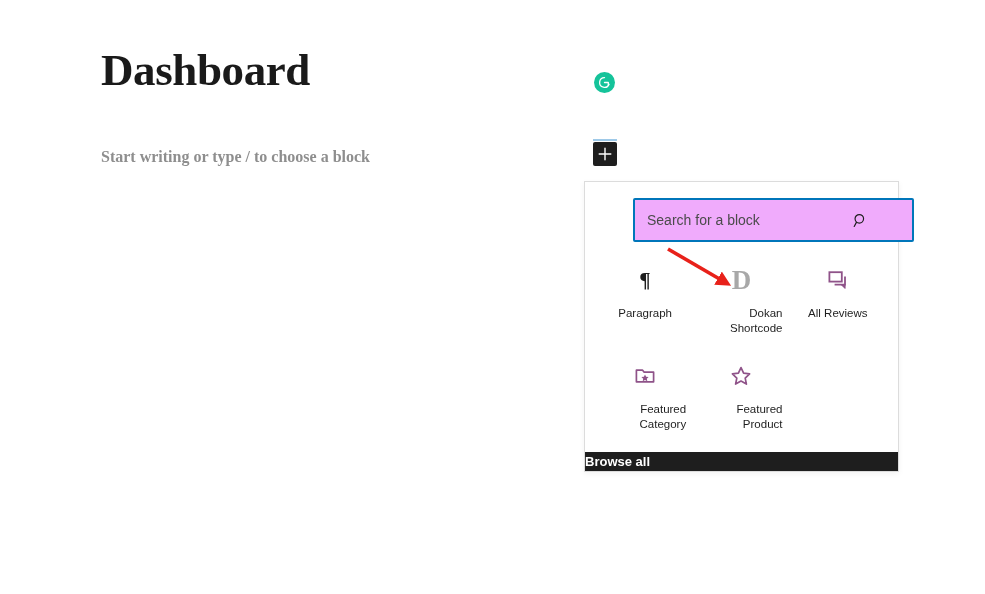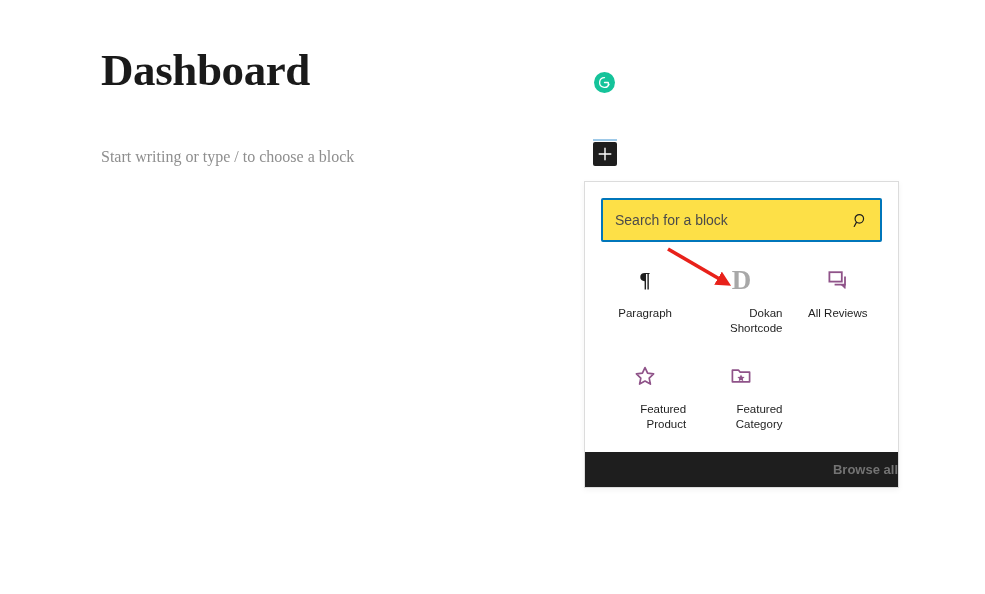--- a/index.html
+++ b/index.html
@@ -41,20 +41,21 @@
 
   .paragraph-placeholder {
     position: absolute;
     left: 101px;
     top: 145px;
     font-family: "Liberation Serif", serif;
     font-size: 16px;
     color: #8e8e8e;
     line-height: 1.5;
     white-space: nowrap;
+    font-weight: bold;
   }
 
   
   .grammarly-badge {
     position: absolute;
     left: 594px;
     top: 72px;
     width: 21px;
     height: 21px;
     border-radius: 50%;
@@ -107,26 +108,27 @@
   .inserter-search-wrap {
     padding: 16px;
     position: relative;
   }
   .inserter-search {
     width: 100%;
     box-sizing: border-box;
     height: 44px;
     border: 2px solid #0076ba;
     border-radius: 2px;
-    background: #fde047;
+    background: #f0abfc;
     padding: 0 40px 0 12px;
     font-family: "Liberation Sans", sans-serif;
     font-size: 14px;
     color: #1e1e1e;
     outline: none;
+    margin-left: 32px;
   }
   .inserter-search::placeholder {
     color: #4b4b4b;
     opacity: 1;
   }
   .search-icon {
     position: absolute;
     right: 28px;
     top: 50%;
     transform: translateY(-50%);
@@ -180,27 +182,27 @@
     color: #a8a8a8;
     line-height: 1;
   }
 
   
   .browse-all {
     display: block;
     width: 100%;
     box-sizing: border-box;
     background: #1e1e1e;
-    color: #737373;
+    color: #ffffff;
     border: none;
-    padding: 10px 0;
+    padding: 2px 0;
     font-family: "Liberation Sans", sans-serif;
     font-size: 13px;
     font-weight: bold;
-    text-align: right;
+    text-align: left;
     cursor: pointer;
   }
 
   
   .annotation-arrow {
     position: absolute;
     left: 655px;
     top: 238px;
     width: 90px;
     height: 60px;
@@ -268,34 +270,34 @@
             <path d="M7.6 15.6h10.4V7.4" fill="none" stroke="#8f5389" stroke-width="1.8"></path>
             <path d="M18 15.6v3.6l-3.6-3.6" fill="#8f5389" stroke="#8f5389" stroke-width="1.2" stroke-linejoin="round"></path>
           </svg>
         </span>
         <span class="block-label">All Reviews</span>
       </button>
 
       <button class="block-item">
         <span class="block-icon">
           <svg width="22" height="22" viewBox="0 0 22 22" aria-hidden="true">
-            <path d="M11 2.6l2.6 5.6 6 .7-4.4 4.2 1.2 6-5.4-3-5.4 3 1.2-6L2.4 8.9l6-.7z" fill="none" stroke="#8f5389" stroke-width="1.7" stroke-linejoin="round"></path>
-          </svg>
-        </span>
-        <span class="block-label">Featured Product</span>
-      </button>
-
-      <button class="block-item">
-        <span class="block-icon">
-          <svg width="22" height="22" viewBox="0 0 22 22" aria-hidden="true">
             <path d="M2.4 5.2h6.2l1.6 2h9.4v9.6H2.4z" fill="none" stroke="#8f5389" stroke-width="1.7" stroke-linejoin="round"></path>
             <path d="M11 9.4l1.1 2.3 2.5.3-1.8 1.8.5 2.5-2.3-1.2-2.3 1.2.5-2.5-1.8-1.8 2.5-.3z" fill="#8f5389"></path>
           </svg>
         </span>
         <span class="block-label">Featured Category</span>
+      </button>
+
+      <button class="block-item">
+        <span class="block-icon">
+          <svg width="22" height="22" viewBox="0 0 22 22" aria-hidden="true">
+            <path d="M11 2.6l2.6 5.6 6 .7-4.4 4.2 1.2 6-5.4-3-5.4 3 1.2-6L2.4 8.9l6-.7z" fill="none" stroke="#8f5389" stroke-width="1.7" stroke-linejoin="round"></path>
+          </svg>
+        </span>
+        <span class="block-label">Featured Product</span>
       </button>
 
     </div>
 
     <button class="browse-all">Browse all</button>
   </div>
 
   <div class="annotation-arrow">
     <svg width="90" height="60" viewBox="0 0 90 60" aria-hidden="true">
       <defs>

